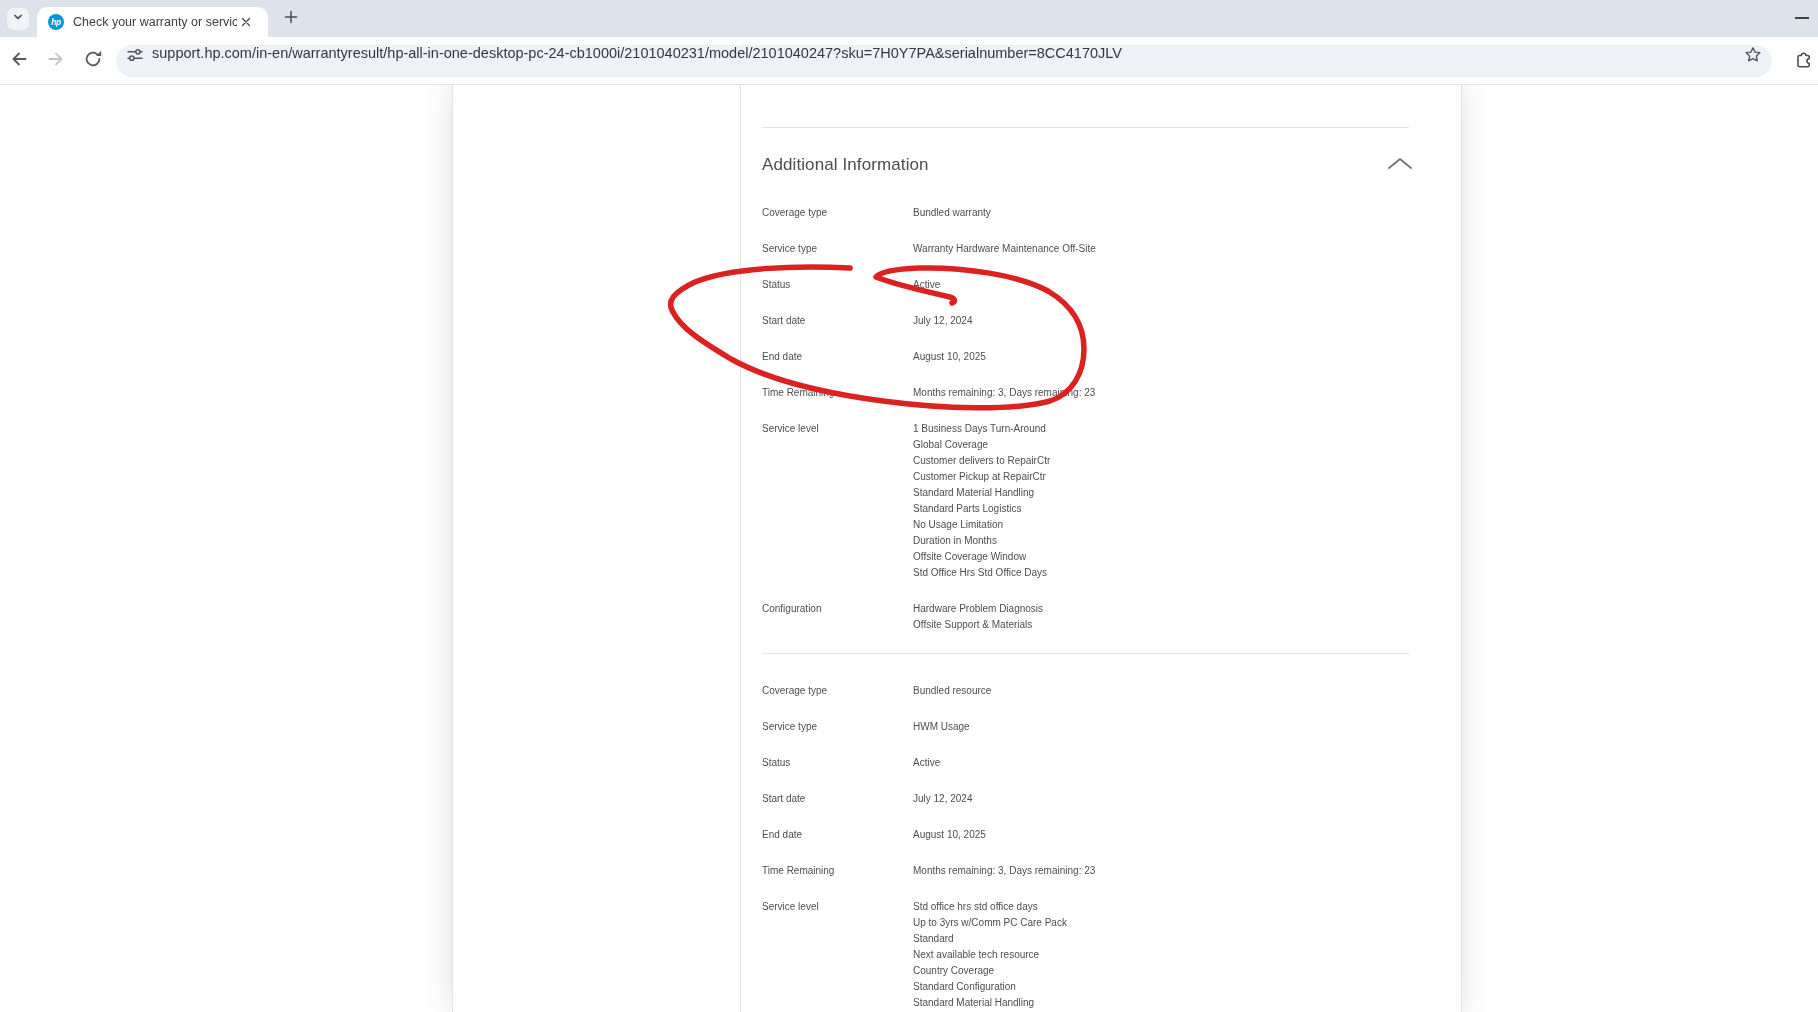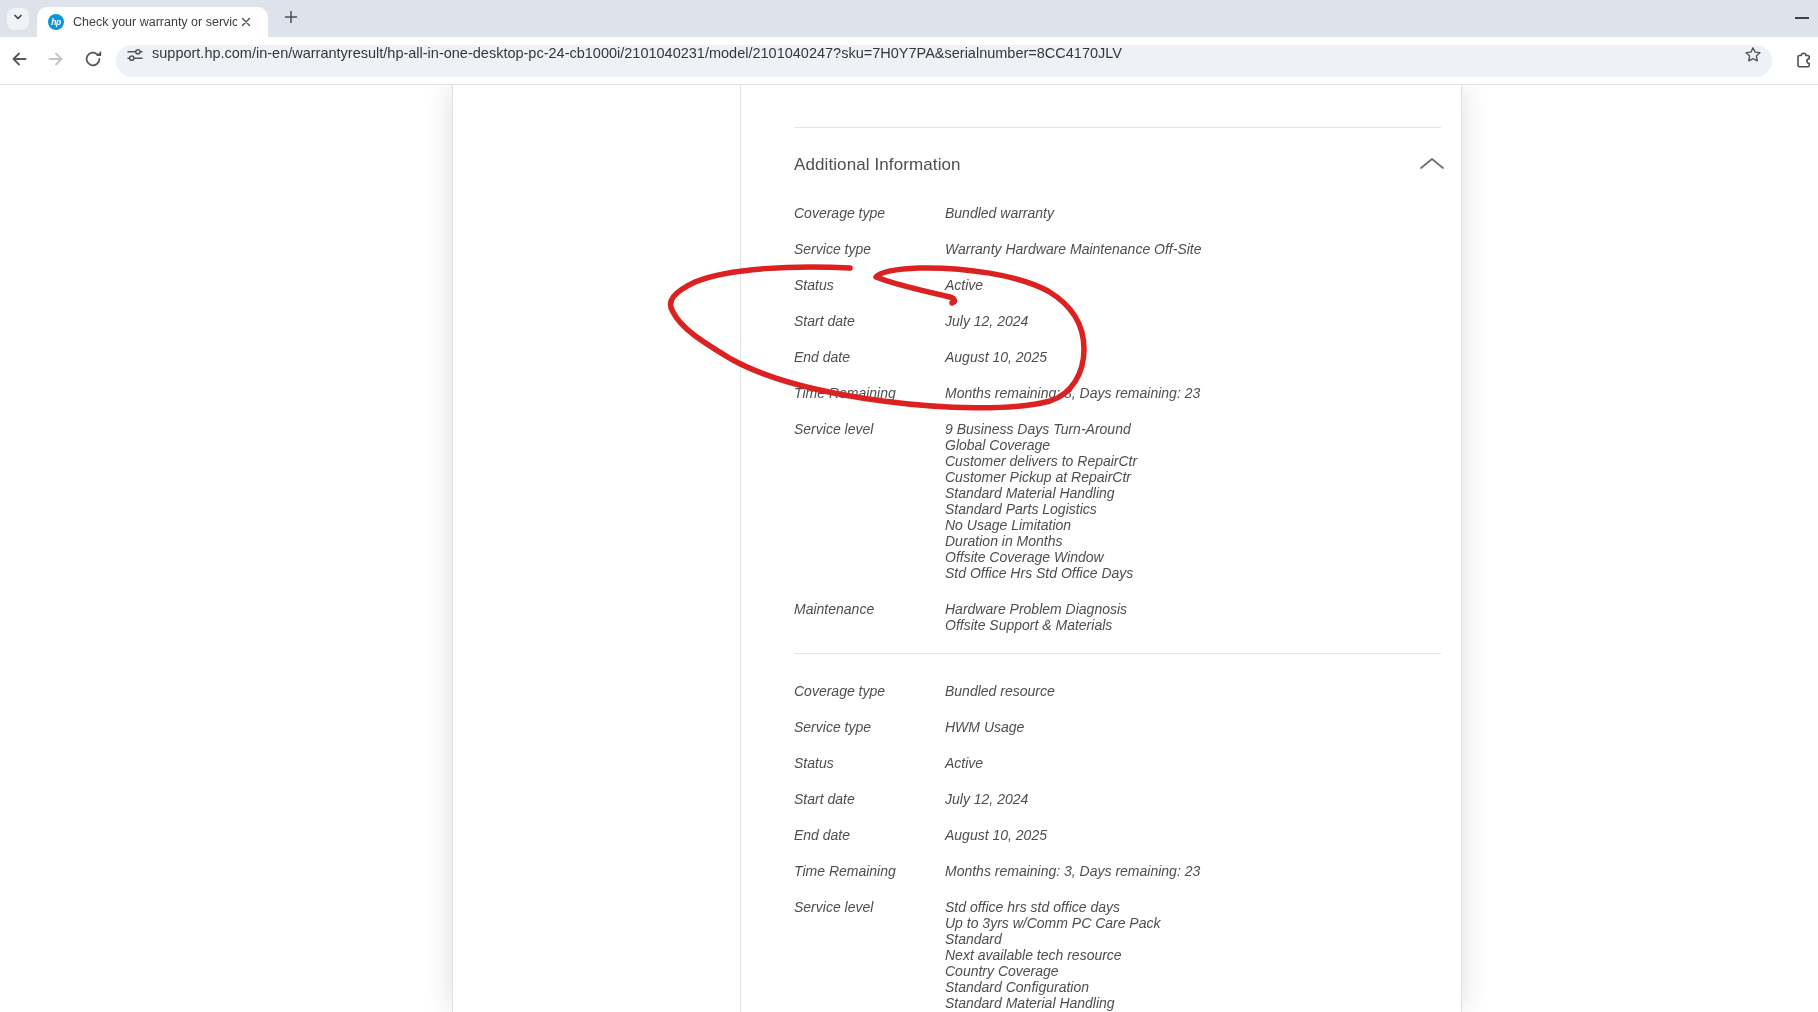--- a/index.html
+++ b/index.html
@@ -34,30 +34,30 @@
   .url-text { font-size:14.5px; color:#34373c; margin-left:7px; white-space:nowrap;
     overflow:hidden; flex:1; }
   .omni-icon { width:20px; height:20px; flex:none; display:flex; align-items:center; justify-content:center; cursor:pointer; }
   .puzzle-btn { position:absolute; left:1792px; top:11px; width:24px; height:26px;
     display:flex; align-items:center; justify-content:center; cursor:pointer; }
 
   
   .page { position:relative; width:1818px; height:927px; background:#fff; overflow:hidden; }
   .card { position:absolute; left:452px; top:0; width:1010px; height:100%; background:#fff;
     border-left:1px solid #e2e2e2; border-right:1px solid #e2e2e2;
-    box-shadow:0 0 28px rgba(0,0,0,.13);padding-left:32px; }
+    box-shadow:0 0 28px rgba(0,0,0,.13); }
   .card-divider { position:absolute; left:287px; top:0; bottom:0; width:1px; background:#e3e3e3; }
   .details { margin-left:309px; width:647px; padding-top:42px; color:#4e4e4e; }
   .hr { height:1px; background:#e4e4e4; }
   .section-header { position:relative; margin-top:26px; }
   .section-title { font-size:17px; line-height:21px; font-weight:normal; color:#4e4e4e; letter-spacing:.1px; }
   .collapse-btn { position:absolute; right:-4px; top:2px; width:26px; height:16px; cursor:pointer; }
   .rows { margin-top:30px; }
   .rows.second { margin-top:29px; }
-  .row { display:flex; margin-bottom:20px; font-size:14px; line-height:16px;font-style:italic; }
+  .row { display:flex; margin-bottom:20px; font-size:10px; line-height:16px; }
   .row-label { width:151px; flex:none; }
   .row-value { white-space:pre-line; }
   .hr2 { margin-top:9px; }
 
   
   .annotation { position:absolute; left:0; top:0; pointer-events:none; z-index:6; }
 </style>
 </head>
 <body>
 
@@ -176,33 +176,33 @@
           <div class="row">
             <div class="row-label">End date</div>
             <div class="row-value">August 10, 2025</div>
           </div>
           <div class="row">
             <div class="row-label">Time Remaining</div>
             <div class="row-value">Months remaining: 3, Days remaining: 23</div>
           </div>
           <div class="row">
             <div class="row-label">Service level</div>
-            <div class="row-value">9 Business Days Turn-Around
+            <div class="row-value">1 Business Days Turn-Around
 Global Coverage
 Customer delivers to RepairCtr
 Customer Pickup at RepairCtr
 Standard Material Handling
 Standard Parts Logistics
 No Usage Limitation
 Duration in Months
 Offsite Coverage Window
 Std Office Hrs Std Office Days</div>
           </div>
           <div class="row">
-            <div class="row-label">Maintenance</div>
+            <div class="row-label">Configuration</div>
             <div class="row-value">Hardware Problem Diagnosis
 Offsite Support &amp; Materials</div>
           </div>
         </div>
 
         <div class="hr hr2"></div>
 
         <div class="rows second">
           <div class="row">
             <div class="row-label">Coverage type</div>

